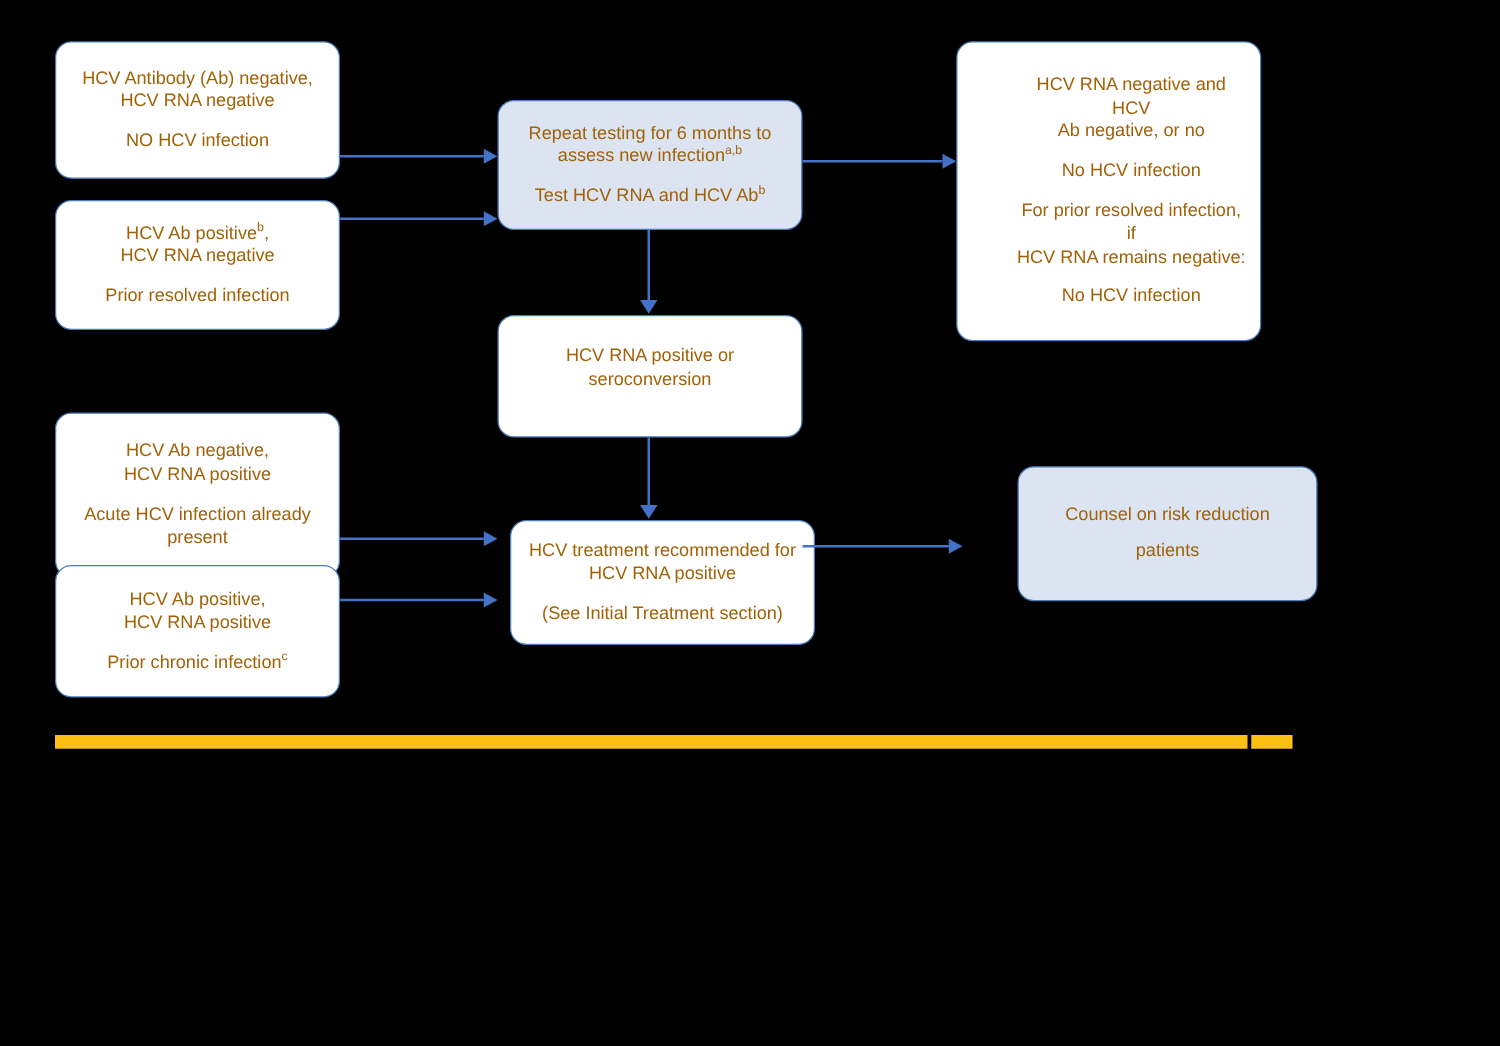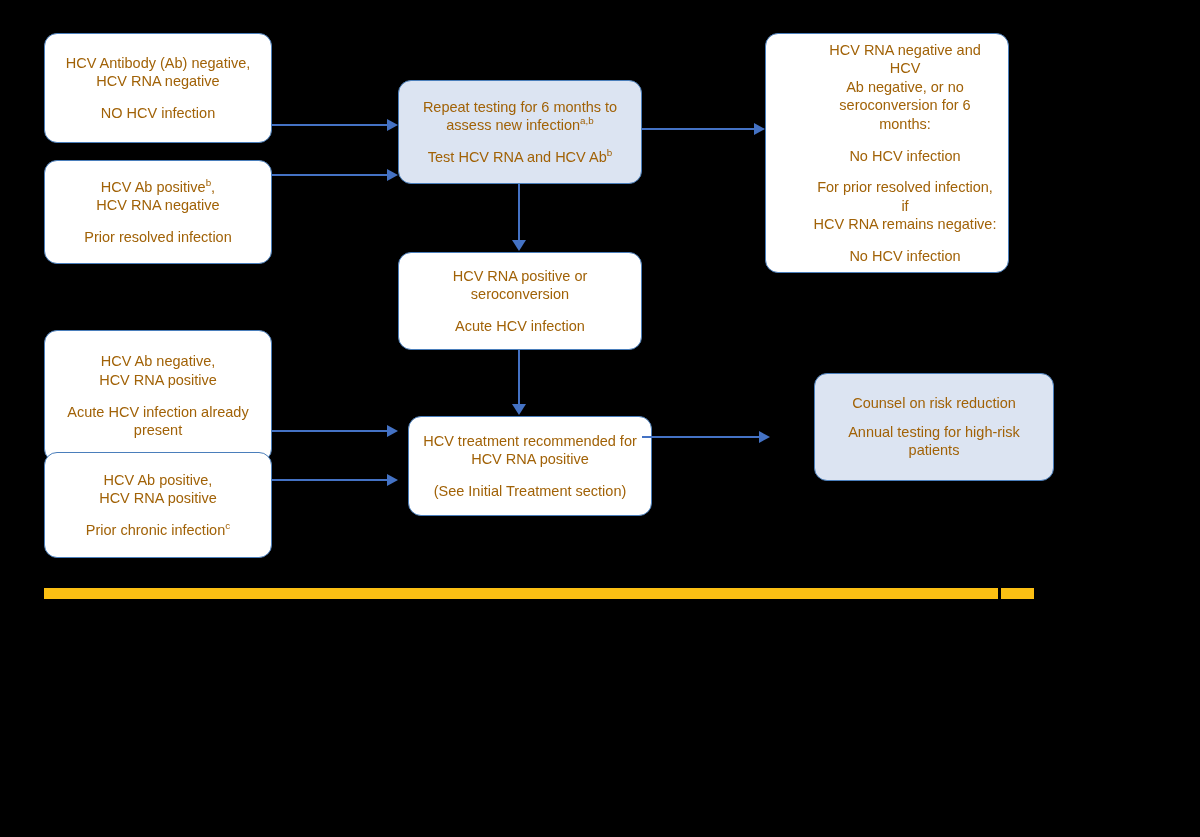--- a/index.html
+++ b/index.html
@@ -124,47 +124,44 @@
     <span class="line">Repeat testing for 6 months to</span>
     <span class="line"><span>assess new infection</span><sup>a,b</sup></span>
     <span class="gap"></span>
     <span class="line"><span>Test HCV RNA and HCV Ab</span><sup>b</sup></span>
   </div>
 
   <div class="node" style="left:398px; top:252px; width:244px; height:98px;">
     <span class="line">HCV RNA positive or</span>
     <span class="line">seroconversion</span>
     <span class="gap"></span>
-    <span class="line bold">Acute HCV infection</span>
   </div>
 
   <div class="node" style="left:408px; top:416px; width:244px; height:100px;">
     <span class="line">HCV treatment recommended for</span>
     <span class="line">HCV RNA positive</span>
     <span class="gap"></span>
     <span class="line">(See Initial Treatment section)</span>
   </div>
 
   <div class="node" style="left:765px; top:33px; width:244px; height:240px;padding-left:46px;">
     <span class="line">HCV RNA negative and HCV</span>
     <span class="line">Ab negative, or no</span>
-    <span class="line">seroconversion for 6 months:</span>
     <span class="gap"></span>
     <span class="line bold">No HCV infection</span>
     <span class="gap"></span>
     <span class="line">For prior resolved infection, if</span>
     <span class="line">HCV RNA remains negative:</span>
     <span class="gap"></span>
     <span class="line bold">No HCV infection</span>
   </div>
 
   <div class="node shaded" style="left:770px; top:373px; width:240px; height:108px;margin-left:44px;">
     <span class="line">Counsel on risk reduction</span>
     <span class="gap-sm"></span>
-    <span class="line">Annual testing for high-risk</span>
     <span class="line">patients</span>
   </div>
 
   <div class="conn-h" style="left:272px; top:124px; width:115px;"></div>
   <div class="arrow-r" style="left:387px; top:119px;"></div>
 
   <div class="conn-h" style="left:272px; top:174px; width:115px;"></div>
   <div class="arrow-r" style="left:387px; top:169px;"></div>
 
   <div class="conn-h" style="left:642px; top:128px; width:112px;"></div>

